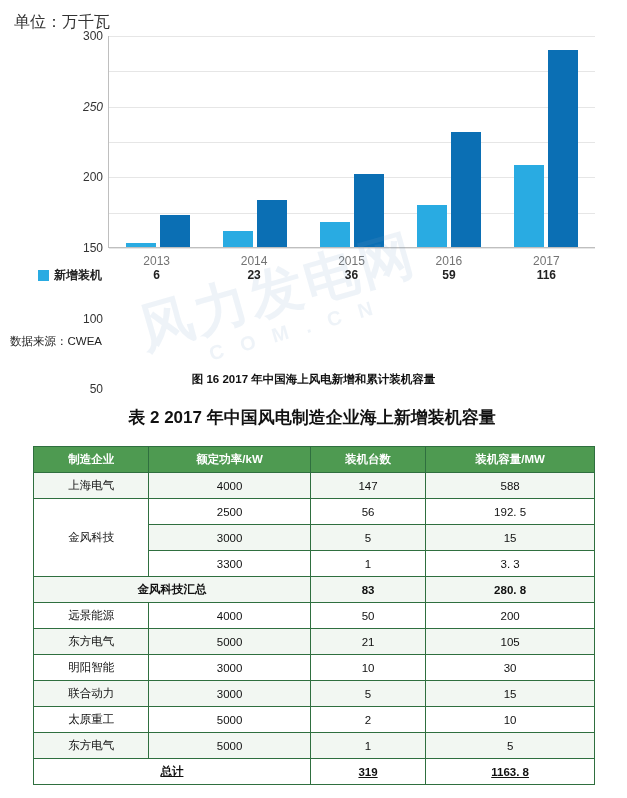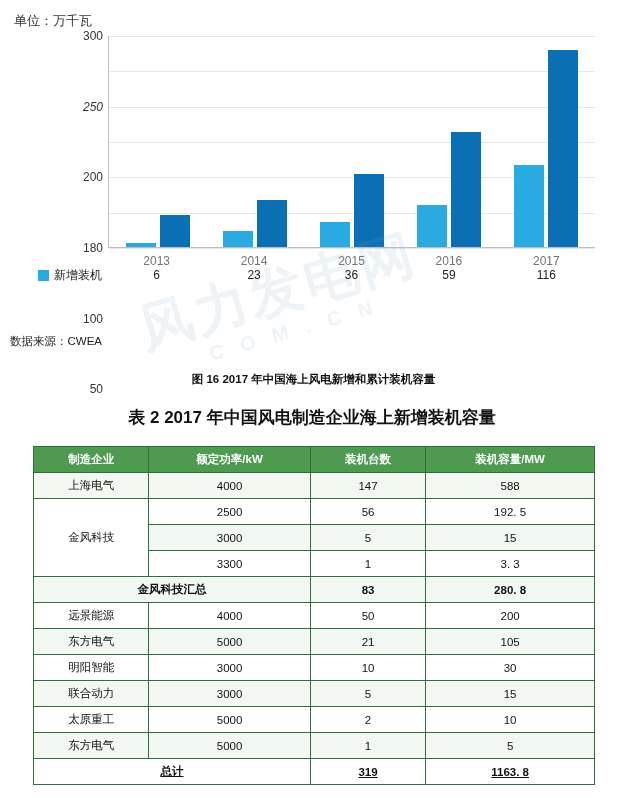--- a/index.html
+++ b/index.html
@@ -6,21 +6,21 @@
   body{
     width:627px;height:798px;
     background:#ffffff;
     font-family:"Liberation Sans","DejaVu Sans",sans-serif;
     color:#1a1a1a;
     position:relative;
     overflow:hidden;
   }
   .unit-label{
     position:absolute;left:14px;top:12px;
-    font-size:13px;color:#333;
+    font-size:16px;color:#333;
   }
   
   .chart-wrap{
     position:absolute;left:0;top:28px;width:627px;height:230px;
   }
   .plot{
     position:absolute;left:108px;top:8px;width:487px;height:212px;
     border-left:1.5px solid #bfbfbf;
     border-bottom:1.5px solid #bfbfbf;
     box-sizing:border-box;
@@ -44,21 +44,21 @@
   .bar{width:30px;}
   .bar.new{background:#29abe2;}
   .bar.cum{background:#0b6fb4;}
   .xlabels{
     position:absolute;left:108px;top:226px;width:487px;
     display:flex;
   }
   .xlabels div{flex:1;text-align:center;font-size:12px;color:#737373;}
   
   .datarows{
-    position:absolute;left:0;top:262px;width:607px;
+    position:absolute;left:0;top:262px;width:607px;font-weight:bold;
   }
   .drow{
     display:flex;align-items:center;height:26px;
   }
   .legend{
     width:108px;display:flex;align-items:center;justify-content:flex-end;
     padding-right:6px;box-sizing:border-box;
   }
   .swatch{width:11px;height:11px;margin-right:5px;display:inline-block;}
   .swatch.new{background:#29abe2;}
@@ -128,21 +128,21 @@
         <div class="gridline" style="top: 212px;">
           <div class="ytick" style="top: 212px;">0</div>
         </div>
         <div class="gridline" style="top: 176.667px;">
           <div class="ytick" style="top: 176.667px;">50</div>
         </div>
         <div class="gridline" style="top: 141.333px;">
           <div class="ytick" style="top: 141.333px;">100</div>
         </div>
         <div class="gridline" style="top: 106px;">
-          <div class="ytick" style="top: 106px;">180</div>
+          <div class="ytick" style="top: 106px;">150</div>
         </div>
         <div class="gridline" style="top: 70.6667px;">
           <div class="ytick" style="top: 70.6667px;">200</div>
         </div>
         <div class="gridline" style="top: 35.3333px; font-style: italic;">
           <div class="ytick" style="top: 35.3333px;">250</div>
         </div>
         <div class="gridline" style="top: 0px;">
           <div class="ytick" style="top: 0px;">300</div>
         </div>

